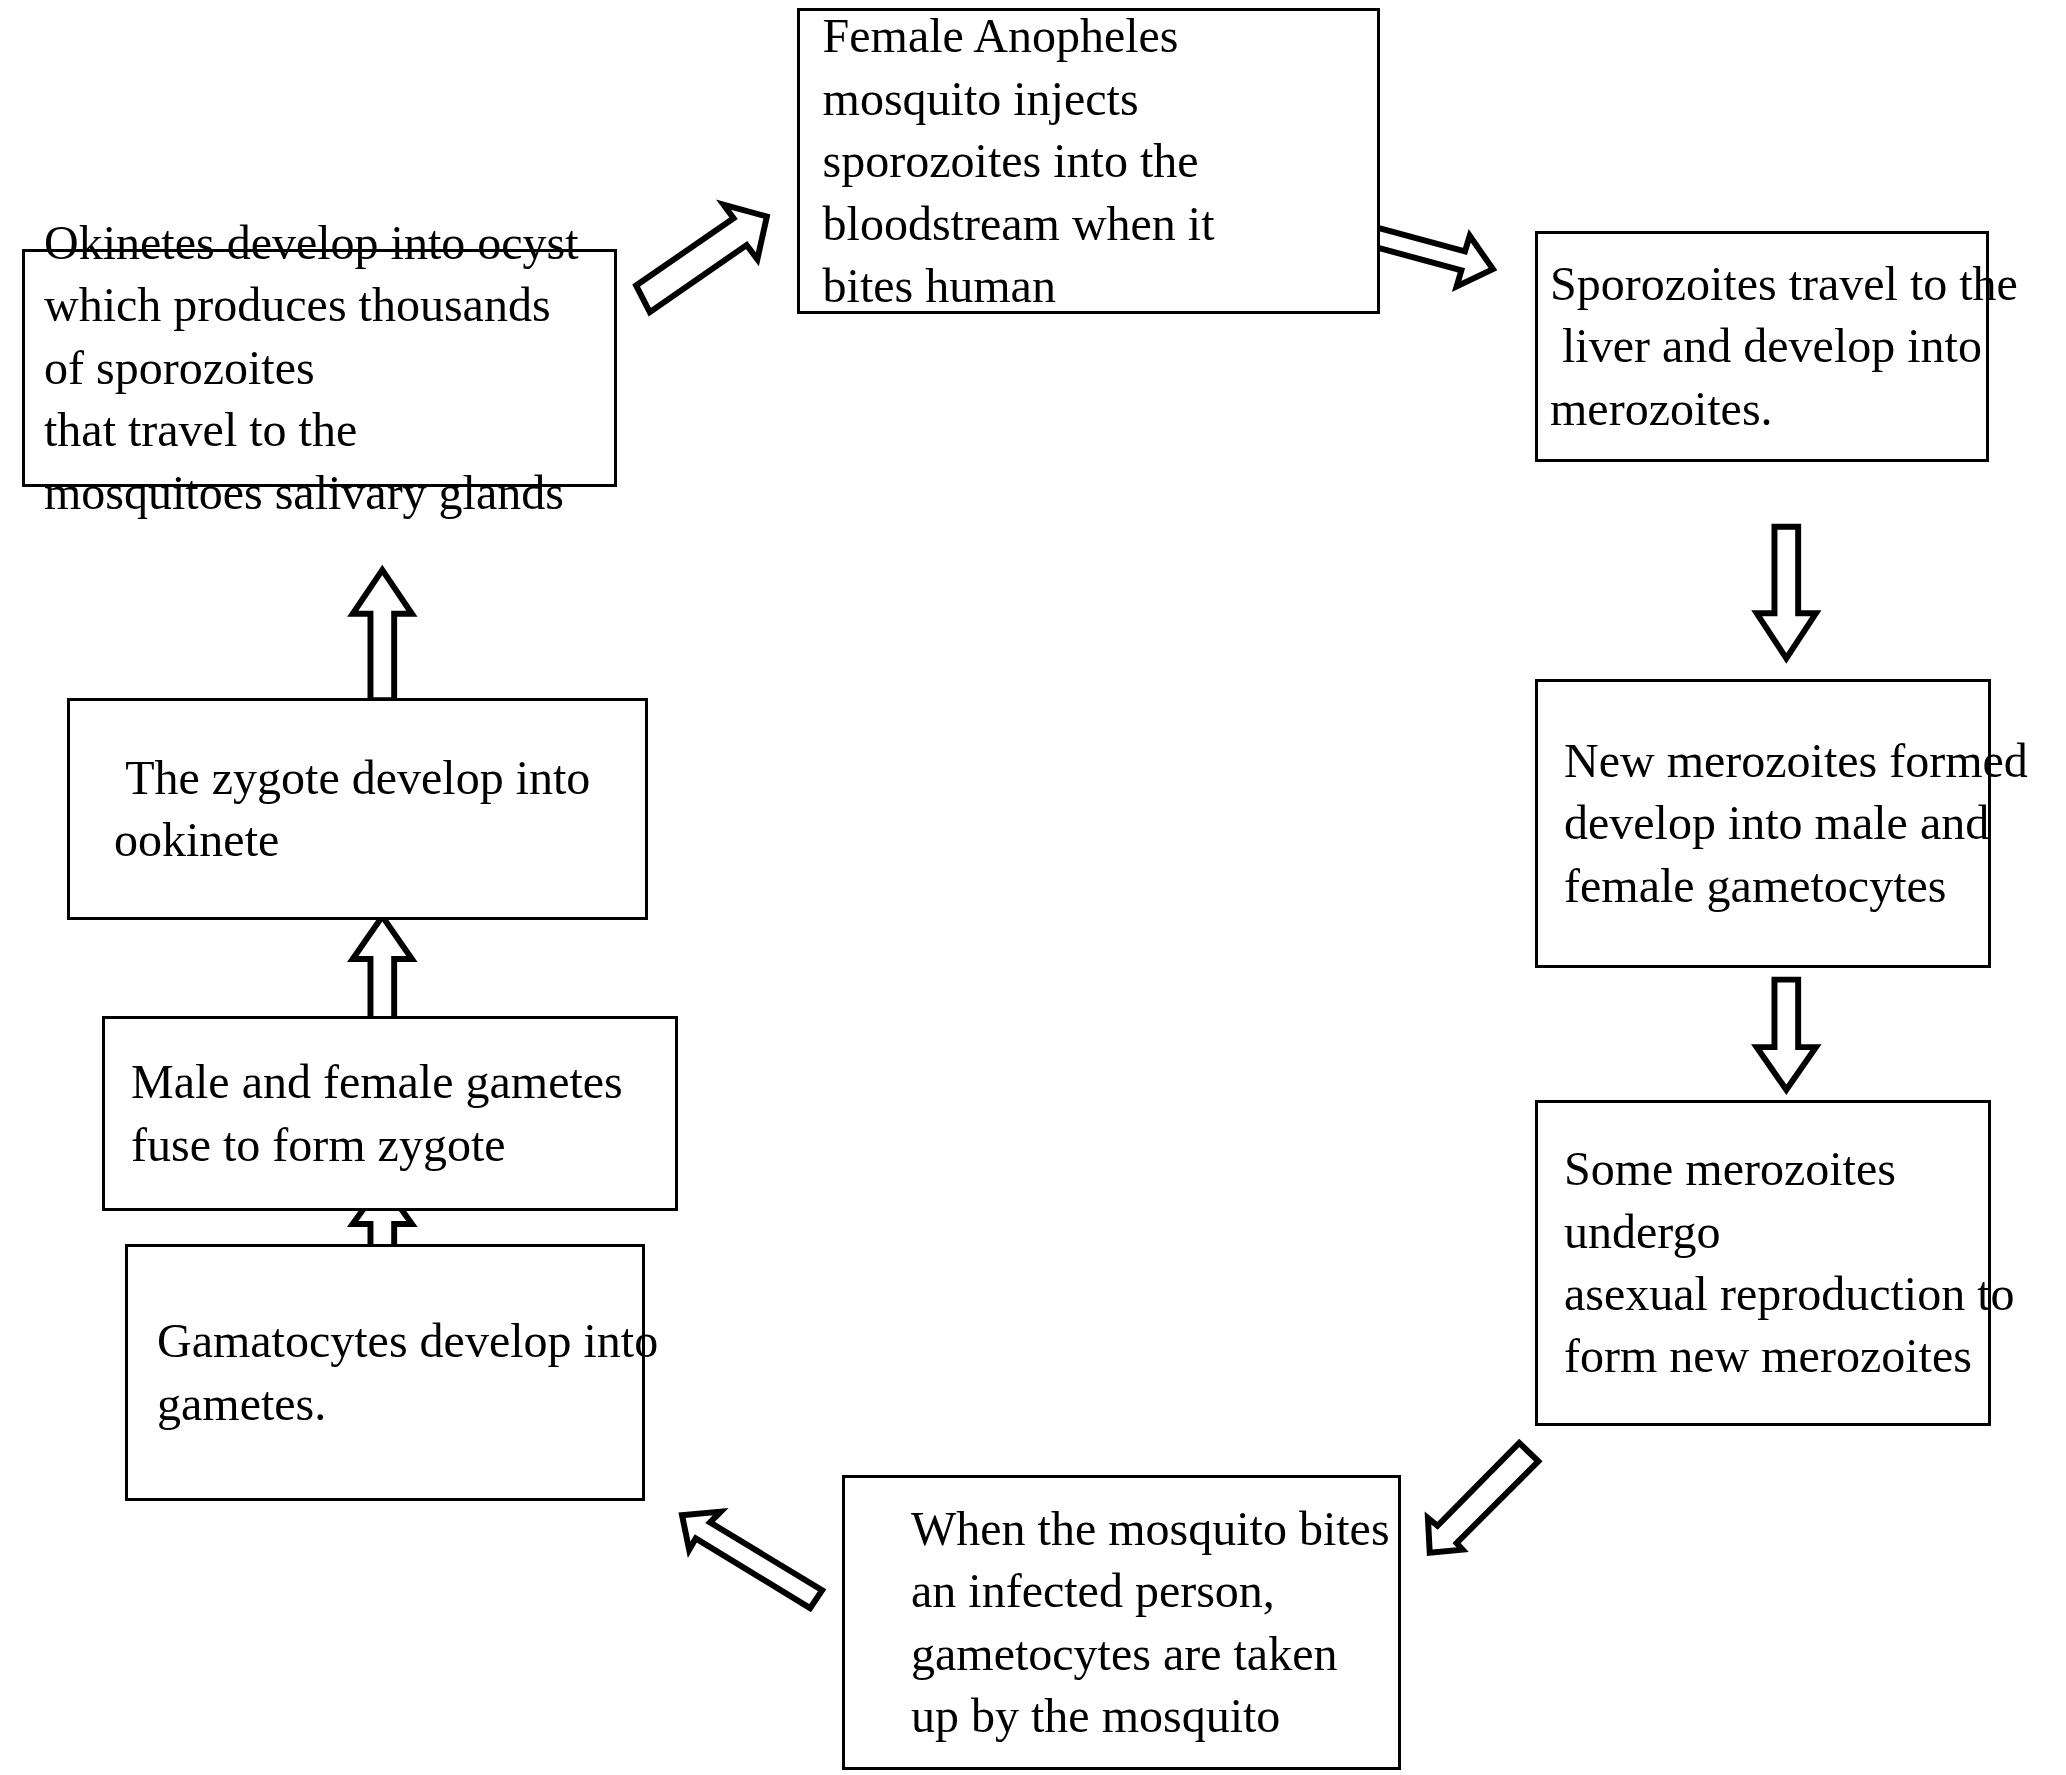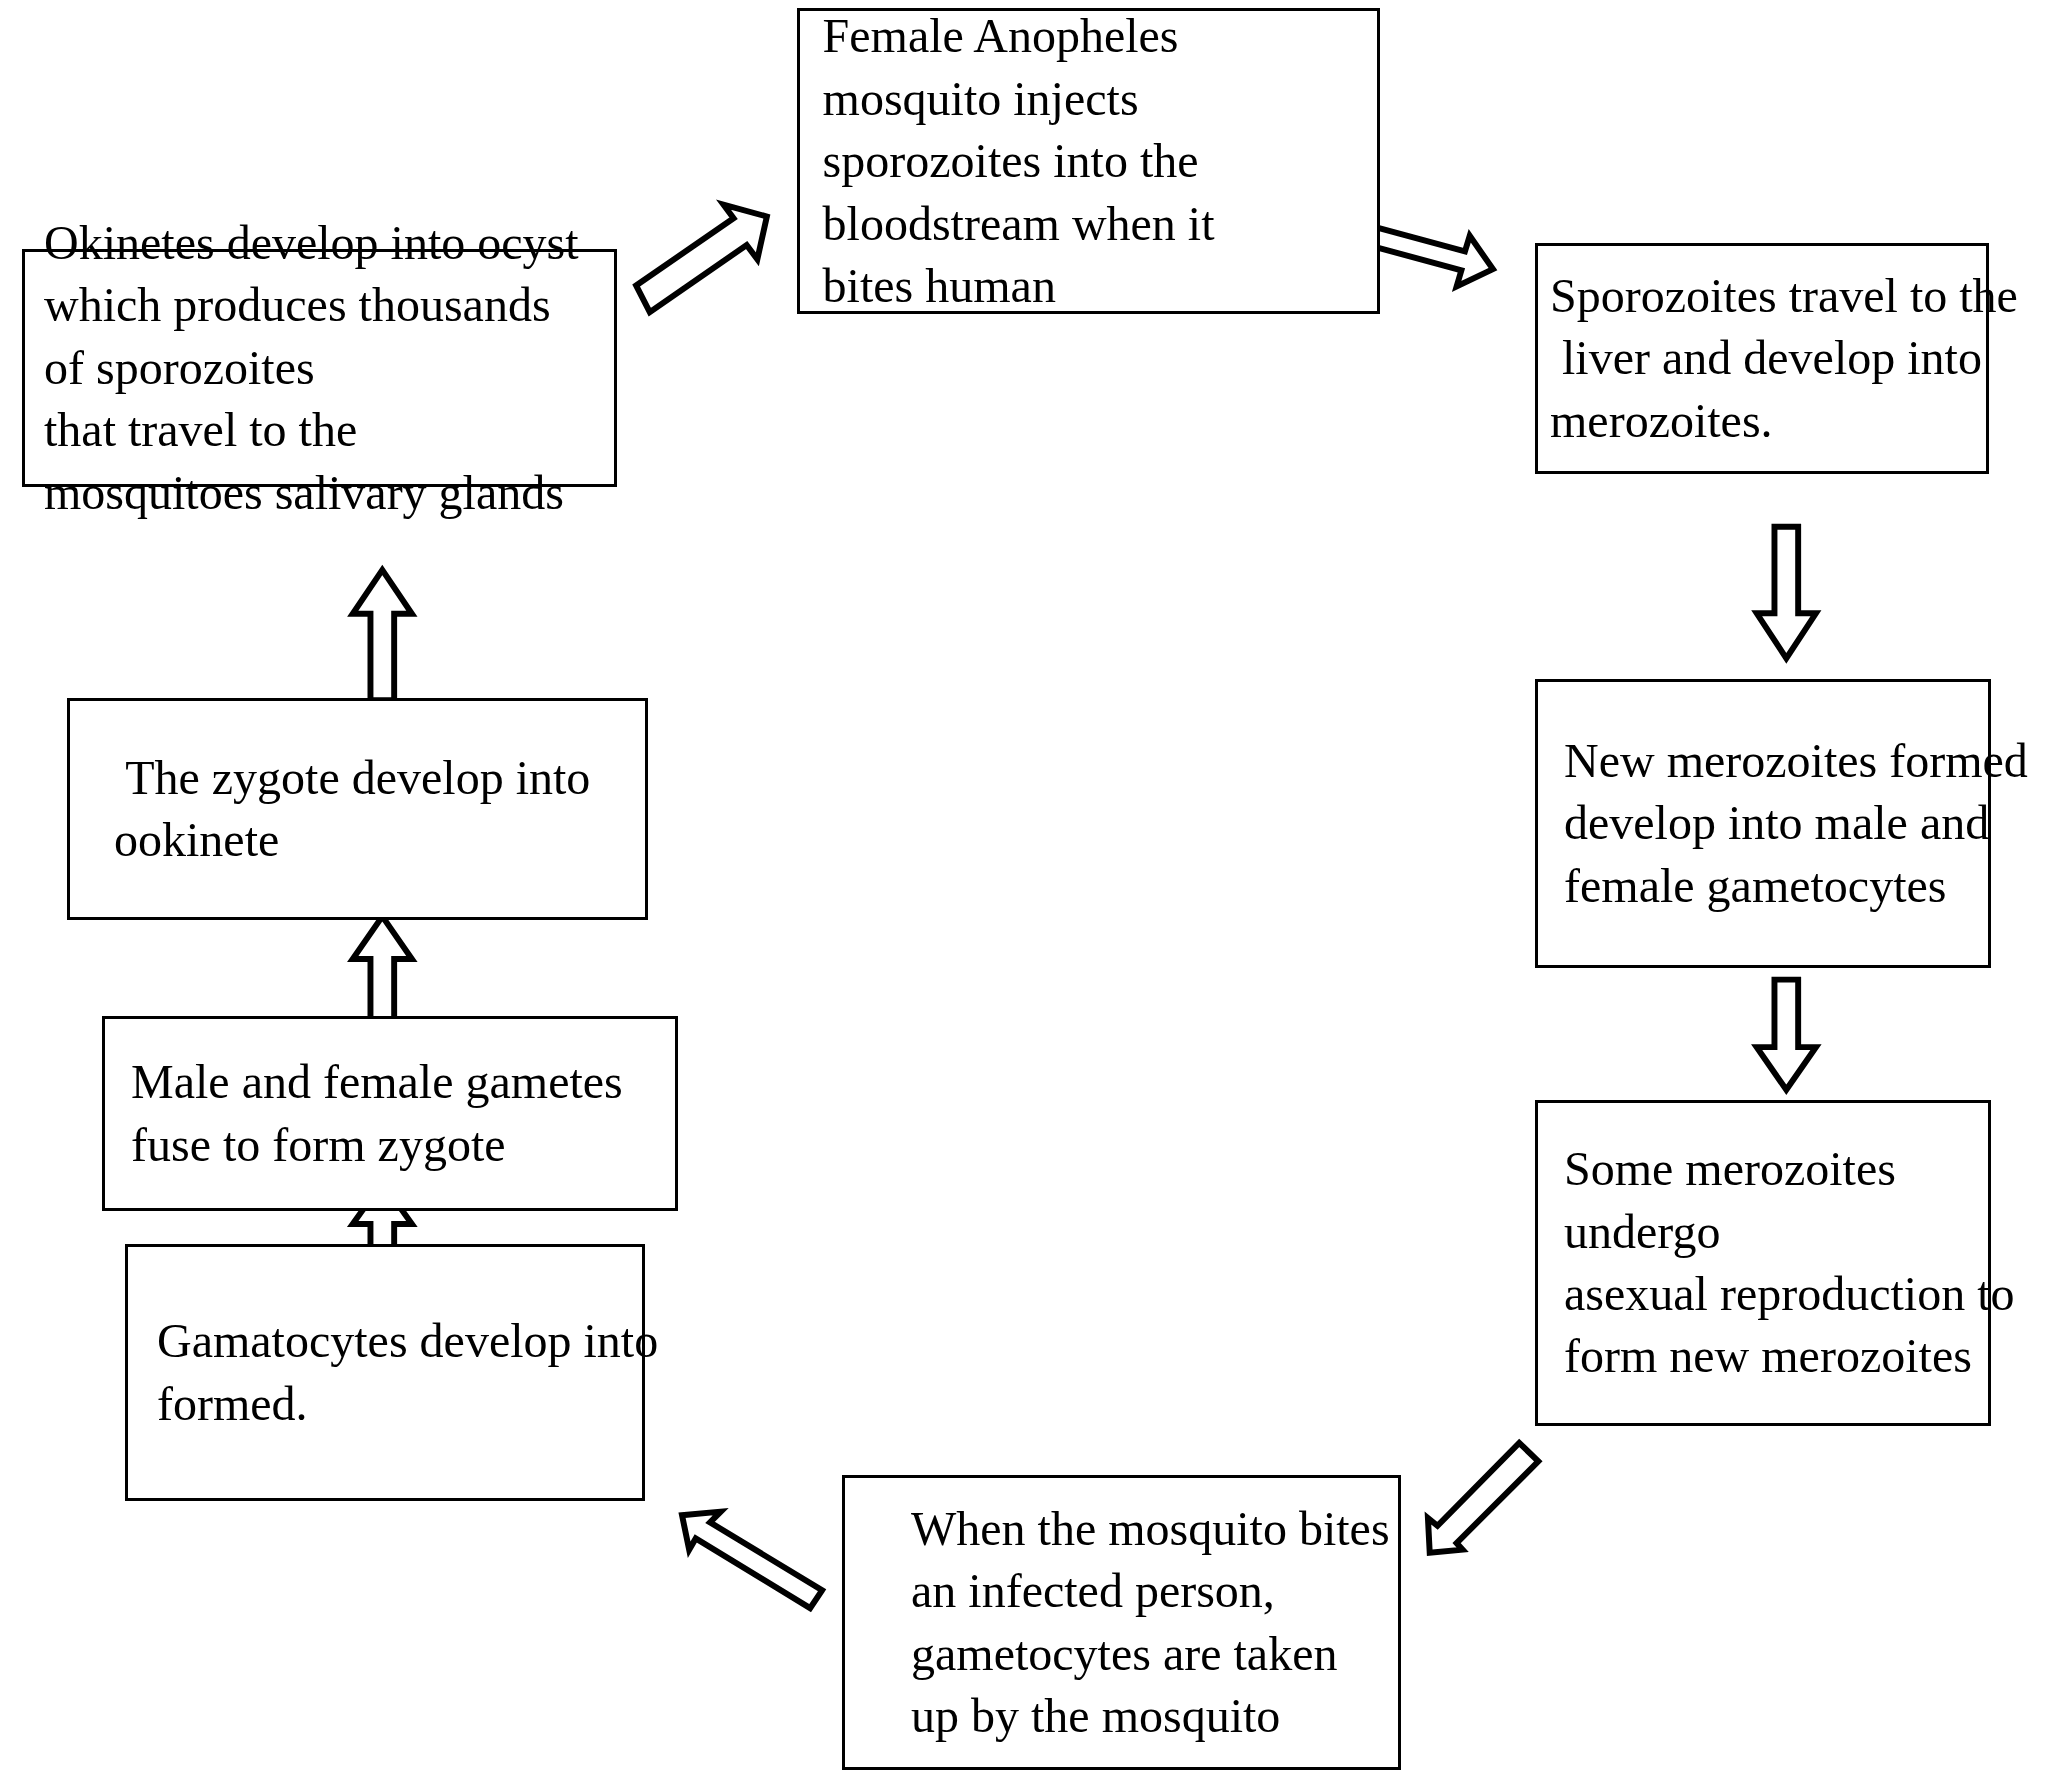--- a/index.html
+++ b/index.html
@@ -31,21 +31,21 @@
     color: #000000;
     font-size: 48px;
     line-height: 1.30;
     white-space: pre;
     padding-left: 20px;
     letter-spacing: 0px;
   }
   
   #node-okinetes   { left: 22px;   top: 249px;  width: 595px; height: 238px; }
   #node-female     { left: 797px; top: 8.3px;   width: 583px;  height: 306px; }
-  #node-sporo      { left: 1535px; top: 231px;  width: 454px;  height: 231px; margin-top: 12px; }
+  #node-sporo      { left: 1535px; top: 231px;  width: 454px;  height: 231px; }
   #node-newmero    { left: 1535px; top: 679px; width: 456px;  height: 289px; }
   #node-somemero   { left: 1535px; top: 1100px; width: 456px;  height: 326px; }
   #node-whenbites  { left: 842px; top: 1475px; width: 559px;  height: 295px; padding-left: 37px; }
   #node-gamato     { left: 125px;  top: 1244px; width: 520px;  height: 257px; }
   #node-malefemale { left: 102px;  top: 1016px; width: 576px;  height: 195px; }
   #node-zygote     { left: 67px;  top: 698px; width: 581px;  height: 222px; }
 
   #node-female  .txt { padding-left: 22.6px; }
   #node-sporo   .txt { padding-left: 12px; }
   #node-newmero .txt { padding-left: 26px; }
@@ -166,21 +166,21 @@
 
   <div class="node" id="node-whenbites">
     <span class="txt">When the mosquito bites
 an infected person,
 gametocytes are taken
 up by the mosquito</span>
   </div>
 
   <div class="node" id="node-gamato">
     <span class="txt">Gamatocytes develop into
-formed.</span>
+gametes.</span>
   </div>
 
   <div class="node" id="node-malefemale">
     <span class="txt">Male and female gametes
 fuse to form zygote</span>
   </div>
 
   <div class="node" id="node-zygote">
     <span class="txt"> The zygote develop into
 ookinete</span>

